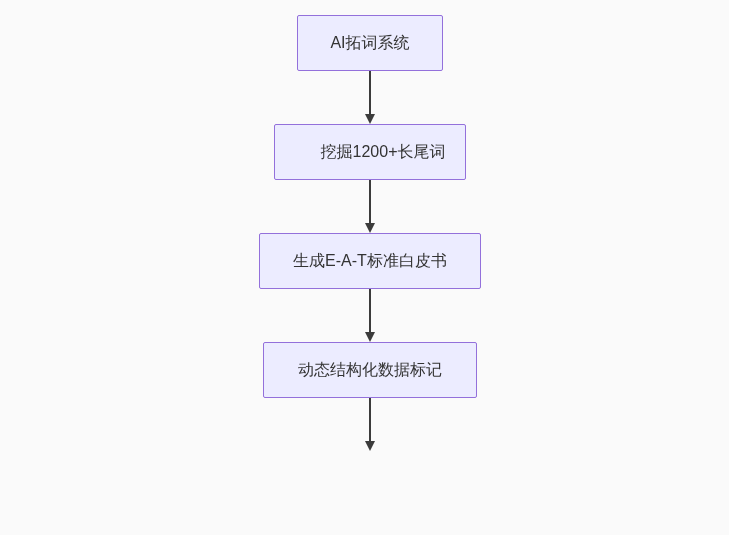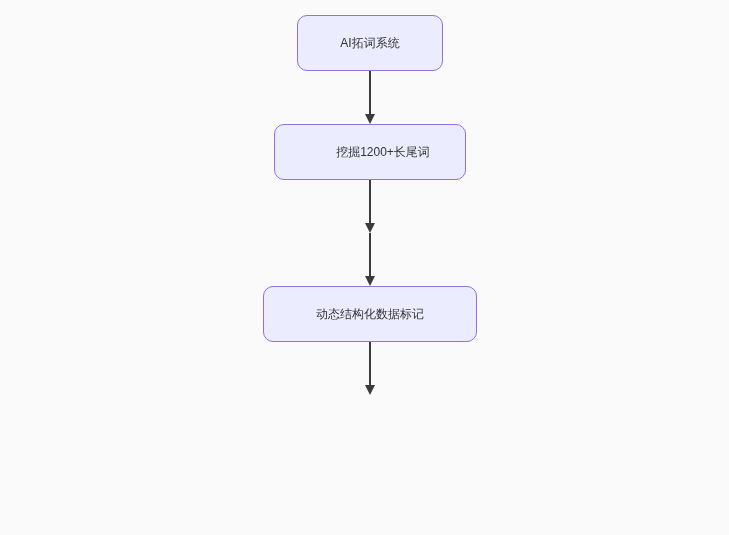--- a/index.html
+++ b/index.html
@@ -30,22 +30,22 @@
     flex-direction: column;
     align-items: center;
   }
   .flow-node {
     height: 56px;
     display: flex;
     align-items: center;
     justify-content: center;
     background: var(--node-fill);
     border: 1px solid var(--node-border);
-    border-radius: 10px;
-    font-size: 12px;
+    border-radius: 2px;
+    font-size: 16px;
     line-height: 1;
     color: var(--text-color);
     white-space: nowrap;
     padding: 0 18px;
   }
   .flow-node.n0 { min-width: 146px; }
   .flow-node.n1 { min-width: 192px; padding-left: 44px; }
   .flow-node.n2 { min-width: 222px; }
   .flow-node.n3 { min-width: 214px; }
   .flow-node.n4 { min-width: 236px; }
@@ -85,20 +85,23 @@
 
     <div class="flow-node n1">
       <span>挖掘1200+长尾词</span>
     </div>
 
     <div class="flow-connector">
       <div class="line"></div>
       <div class="arrowhead"></div>
     </div>
 
+    <div class="flow-node n2">
+      <span>生成E-A-T标准白皮书</span>
+    </div>
 
     <div class="flow-connector">
       <div class="line"></div>
       <div class="arrowhead"></div>
     </div>
 
     <div class="flow-node n3">
       <span>动态结构化数据标记</span>
     </div>
 

